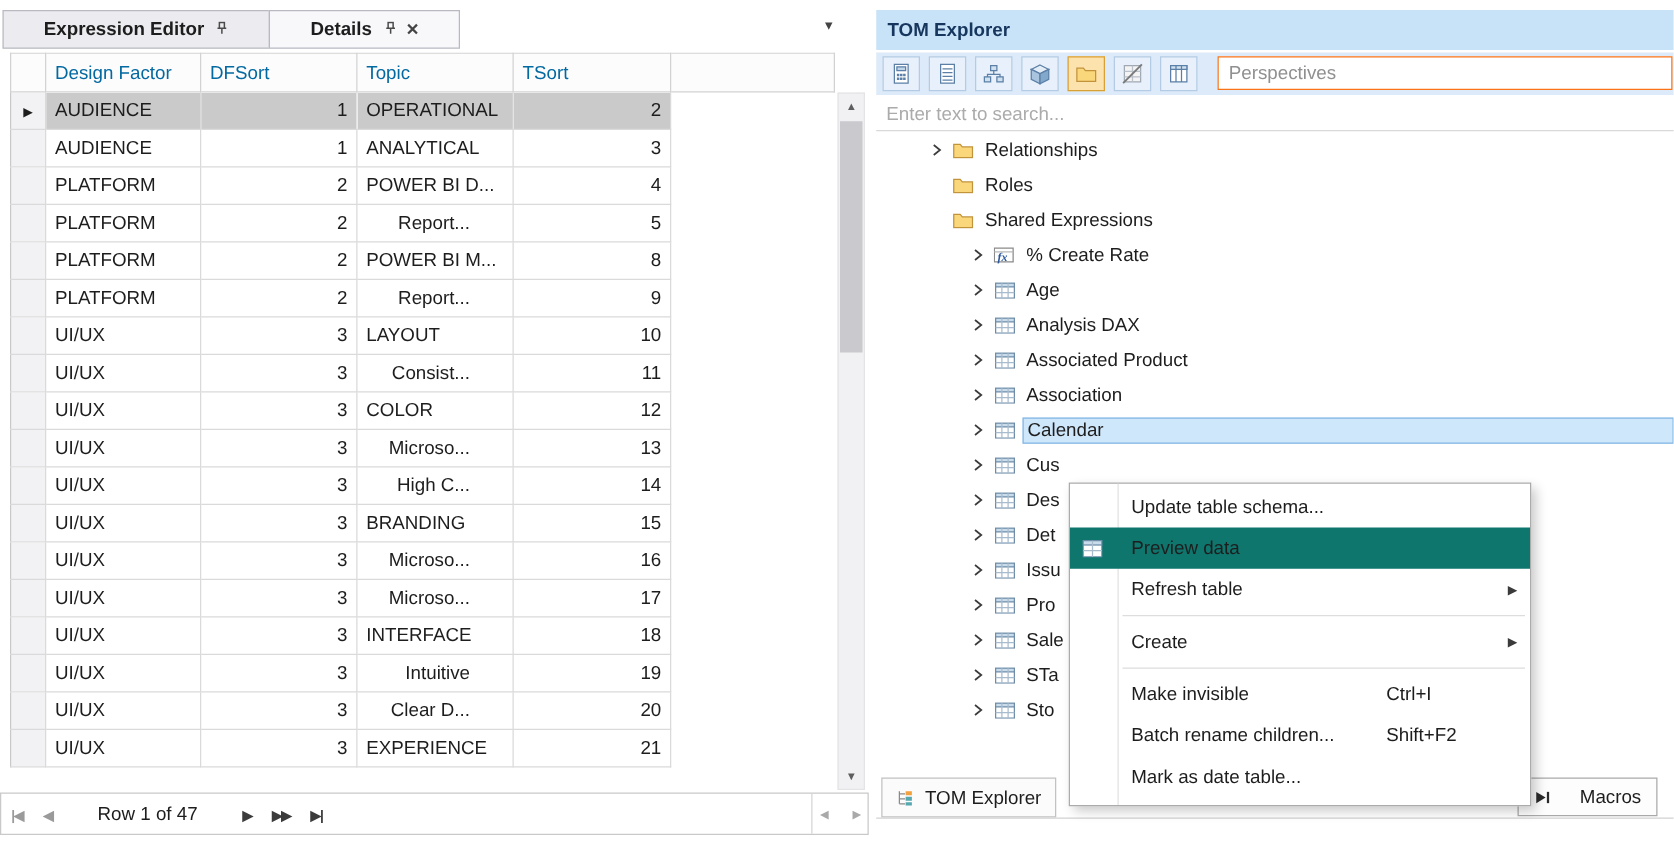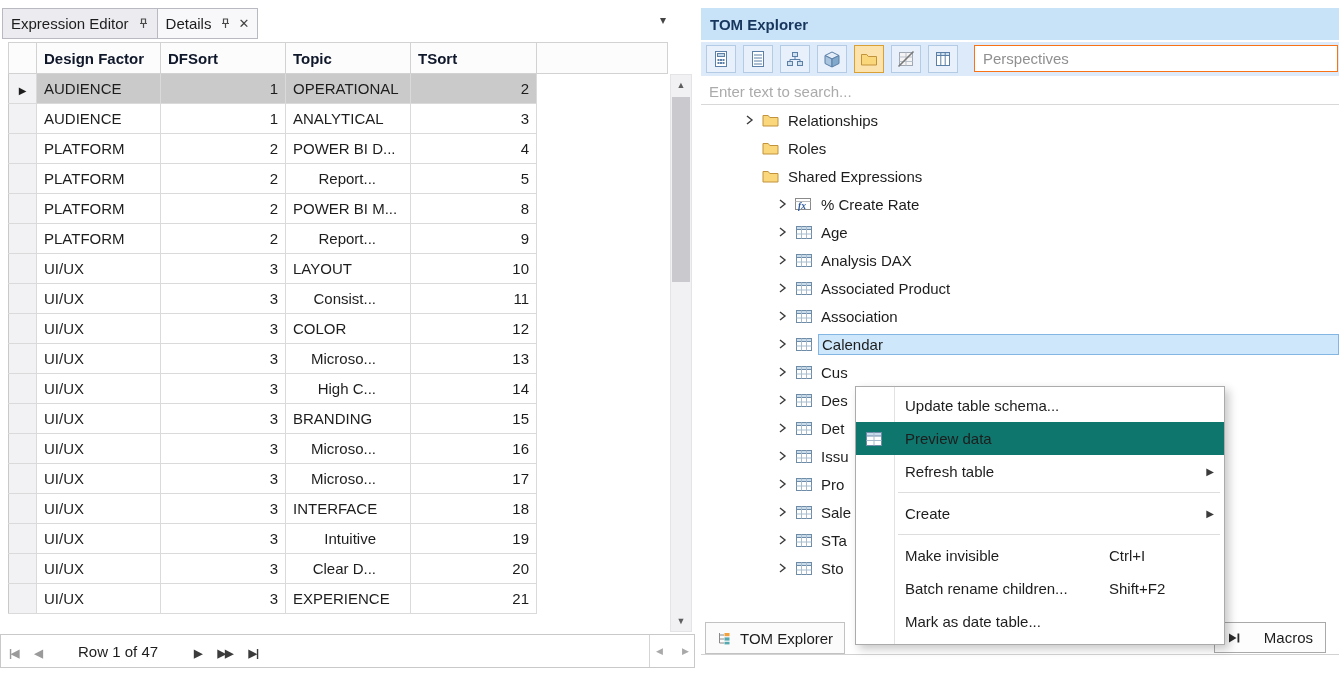--- a/index.html
+++ b/index.html
@@ -2,29 +2,29 @@
 <html><head>
 <meta charset="utf-8">
 <style>
   *{box-sizing:border-box;margin:0;padding:0}
   html,body{width:1339px;height:674px;overflow:hidden;background:#fff;
     font-family:"Liberation Sans",sans-serif;font-size:15px;color:#1d1d1d;position:relative}
 
   
   #left{position:absolute;left:0;top:0;width:697px;height:674px;background:#fff}
   .doc-tabs{position:absolute;left:2px;top:8px;height:31px;display:flex}
-  .doc-tab{display:flex;align-items:center;gap:9px;padding:0 8px;border:1px solid #B9B9C2;
-    font-weight:normal;background:#ECECF0;white-space:nowrap;cursor:default}
+  .doc-tab{display:flex;align-items:center;gap:9px;padding:0 32px;border:1px solid #B9B9C2;
+    font-weight:bold;background:#ECECF0;white-space:nowrap;cursor:default}
   .doc-tab.active{background:#F8F8FB;margin-left:-1px}
   .tab-close{font-size:13px;color:#444;margin-left:-2px}
   .tab-caret{position:absolute;left:660px;top:13px;color:#444;font-size:12px}
 
   #grid-area{position:absolute;left:8px;top:42px;width:686px;height:592px;overflow:hidden}
   table.grid{border-collapse:collapse;table-layout:fixed;width:660px}
-  .grid th{height:31px;font-weight:bold;color:#0f172a;text-align:left;padding:0 7px;
+  .grid th{height:31px;font-weight:normal;color:#0369a1;text-align:left;padding:0 7px;
     border:1px solid #D2D2D2;background:#FCFCFD;overflow:hidden;white-space:nowrap}
   .grid th.fill{border-right:1px solid #D2D2D2}
   .grid td{height:30px;padding:0 7px;border-right:1px solid #DADADA;border-bottom:1px solid #DADADA;
     overflow:hidden;white-space:nowrap;background:#fff}
   .grid td.ind{background:#F2F2F4;border-left:1px solid #C9C9C9;text-align:center;padding:0}
   .grid td.fill{border-right:none;border-bottom:none;background:#fff}
   .grid td.num{text-align:right}
   .grid td.sub{text-align:right;padding-right:34px}
   tr.sel td{background:#CACACB}
   tr.sel td.ind{background:#F2F2F4}

